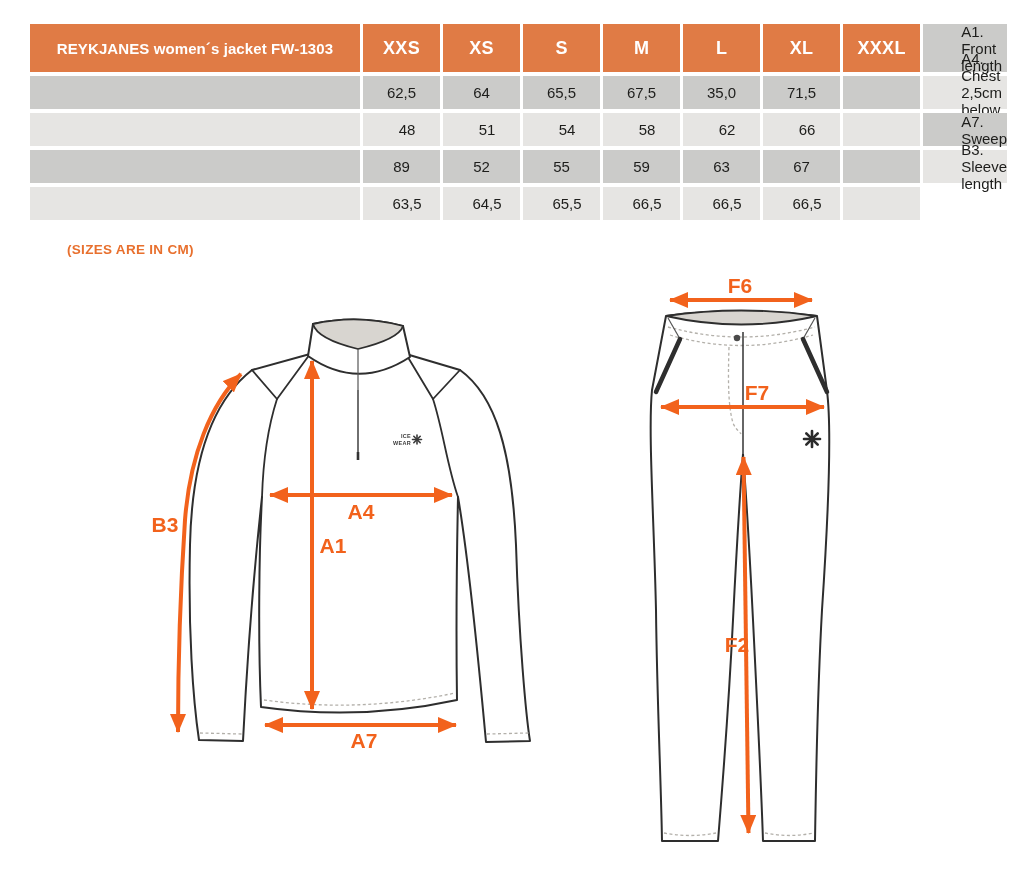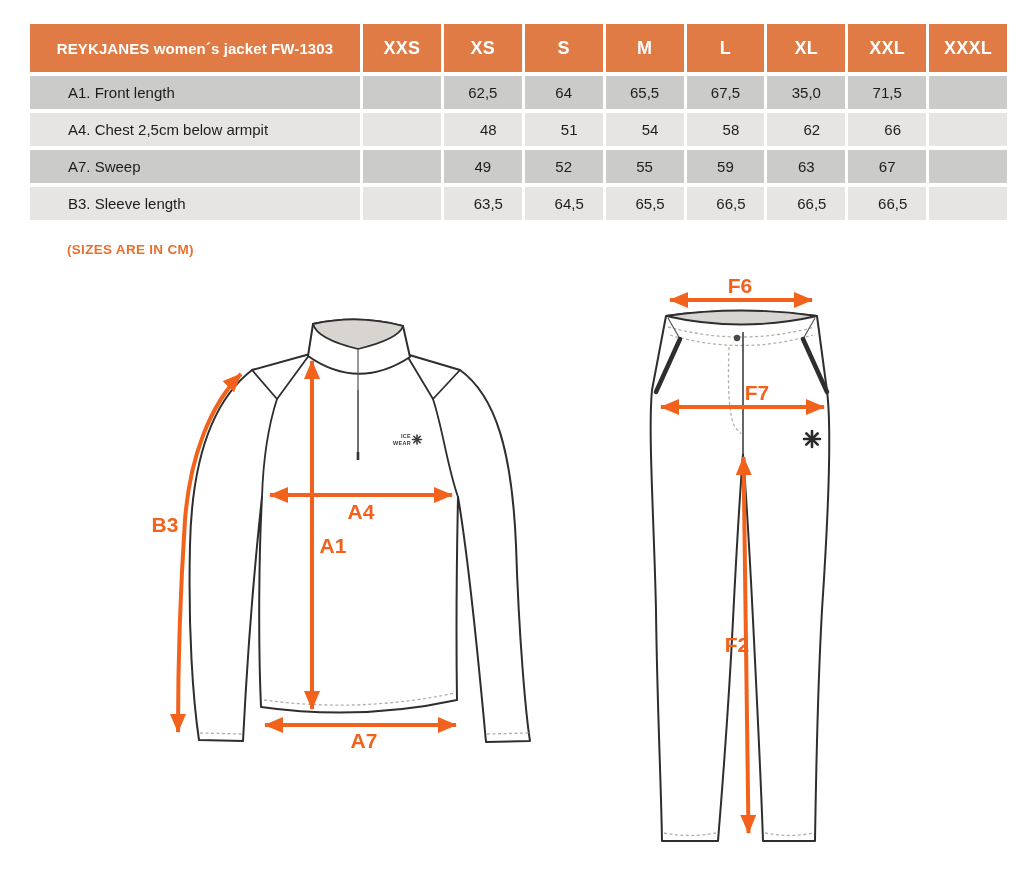--- a/index.html
+++ b/index.html
@@ -40,21 +40,20 @@
 <div id="stage">
 
   <div class="size-table">
     <div class="hd title">REYKJANES women´s jacket FW-1303</div>
     <div class="hd">XXS</div>
     <div class="hd">XS</div>
     <div class="hd">S</div>
     <div class="hd">M</div>
     <div class="hd">L</div>
     <div class="hd">XL</div>
-    <div class="hd">XXL</div>
     <div class="hd">XXXL</div>
 
     <div class="cell label rdark">A1. Front length</div>
     <div class="cell rdark"></div>
     <div class="cell rdark">62,5</div>
     <div class="cell rdark">64</div>
     <div class="cell rdark">65,5</div>
     <div class="cell rdark">67,5</div>
     <div class="cell rdark">35,0</div>
     <div class="cell rdark">71,5</div>
@@ -65,21 +64,21 @@
     <div class="cell rlight">48</div>
     <div class="cell rlight">51</div>
     <div class="cell rlight">54</div>
     <div class="cell rlight">58</div>
     <div class="cell rlight">62</div>
     <div class="cell rlight">66</div>
     <div class="cell rlight"></div>
 
     <div class="cell label rdark">A7. Sweep</div>
     <div class="cell rdark"></div>
-    <div class="cell rdark">49</div>
+    <div class="cell rdark">89</div>
     <div class="cell rdark">52</div>
     <div class="cell rdark">55</div>
     <div class="cell rdark">59</div>
     <div class="cell rdark">63</div>
     <div class="cell rdark">67</div>
     <div class="cell rdark"></div>
 
     <div class="cell label rlight">B3. Sleeve length</div>
     <div class="cell rlight"></div>
     <div class="cell rlight">63,5</div>

